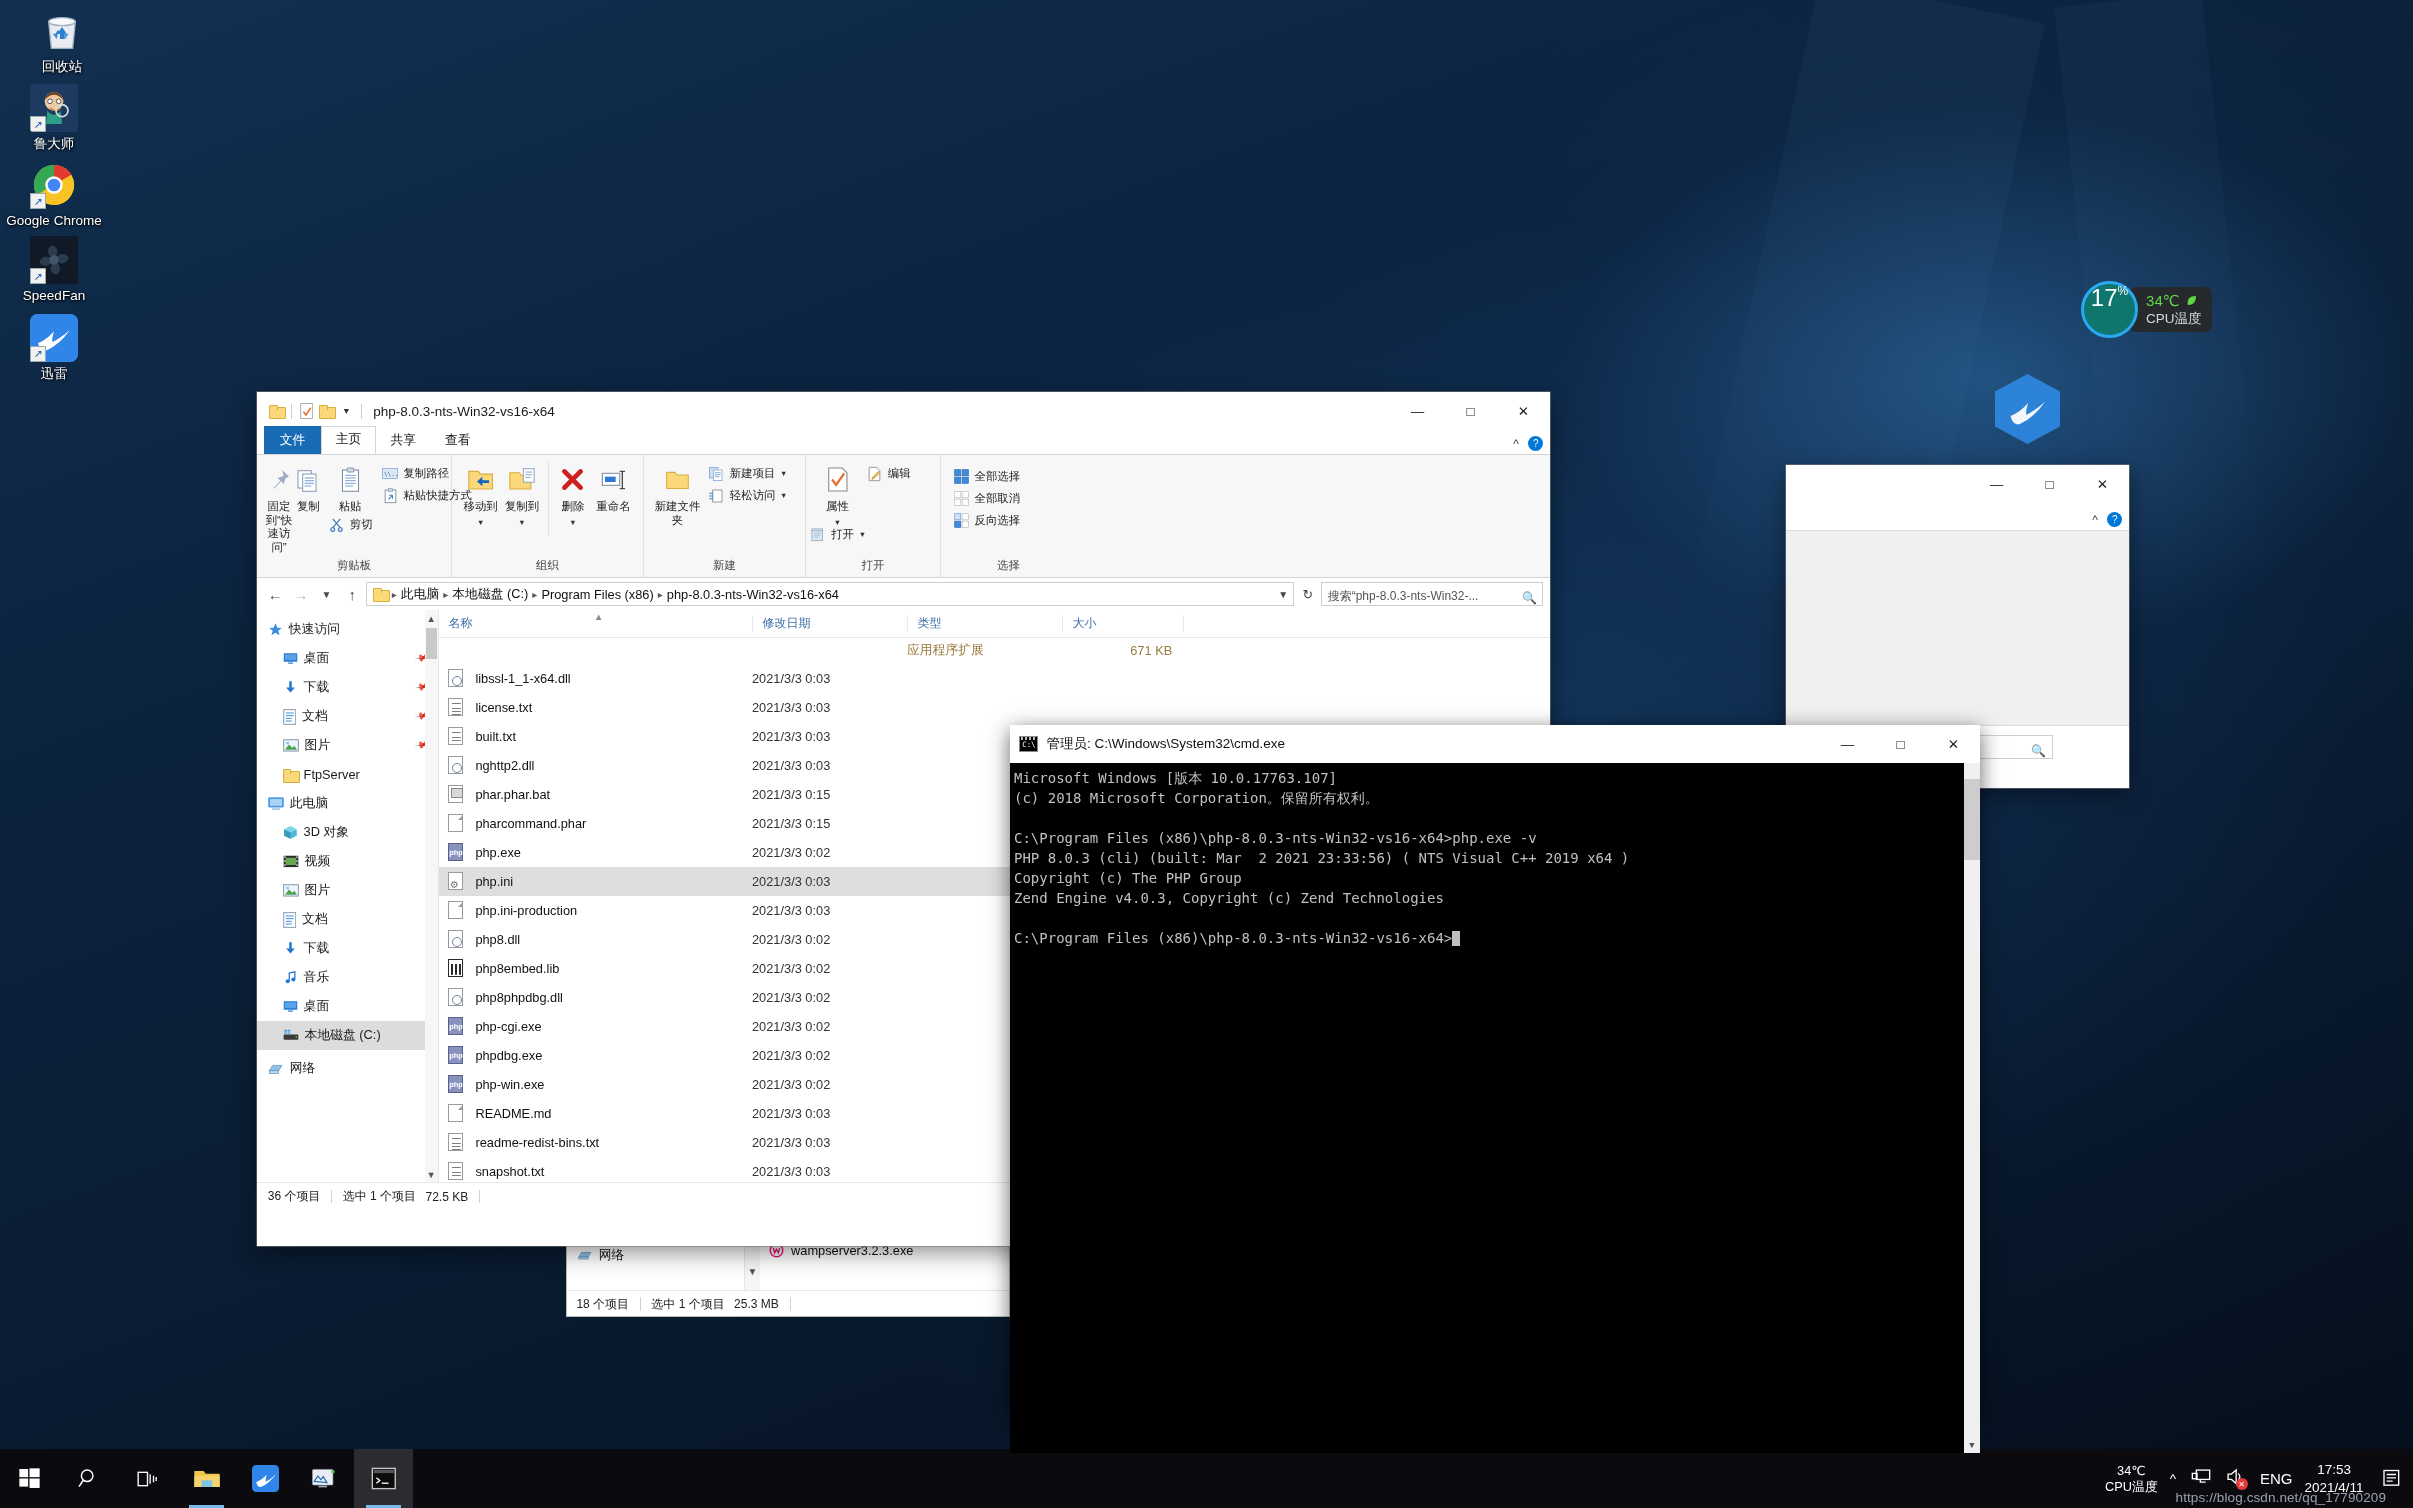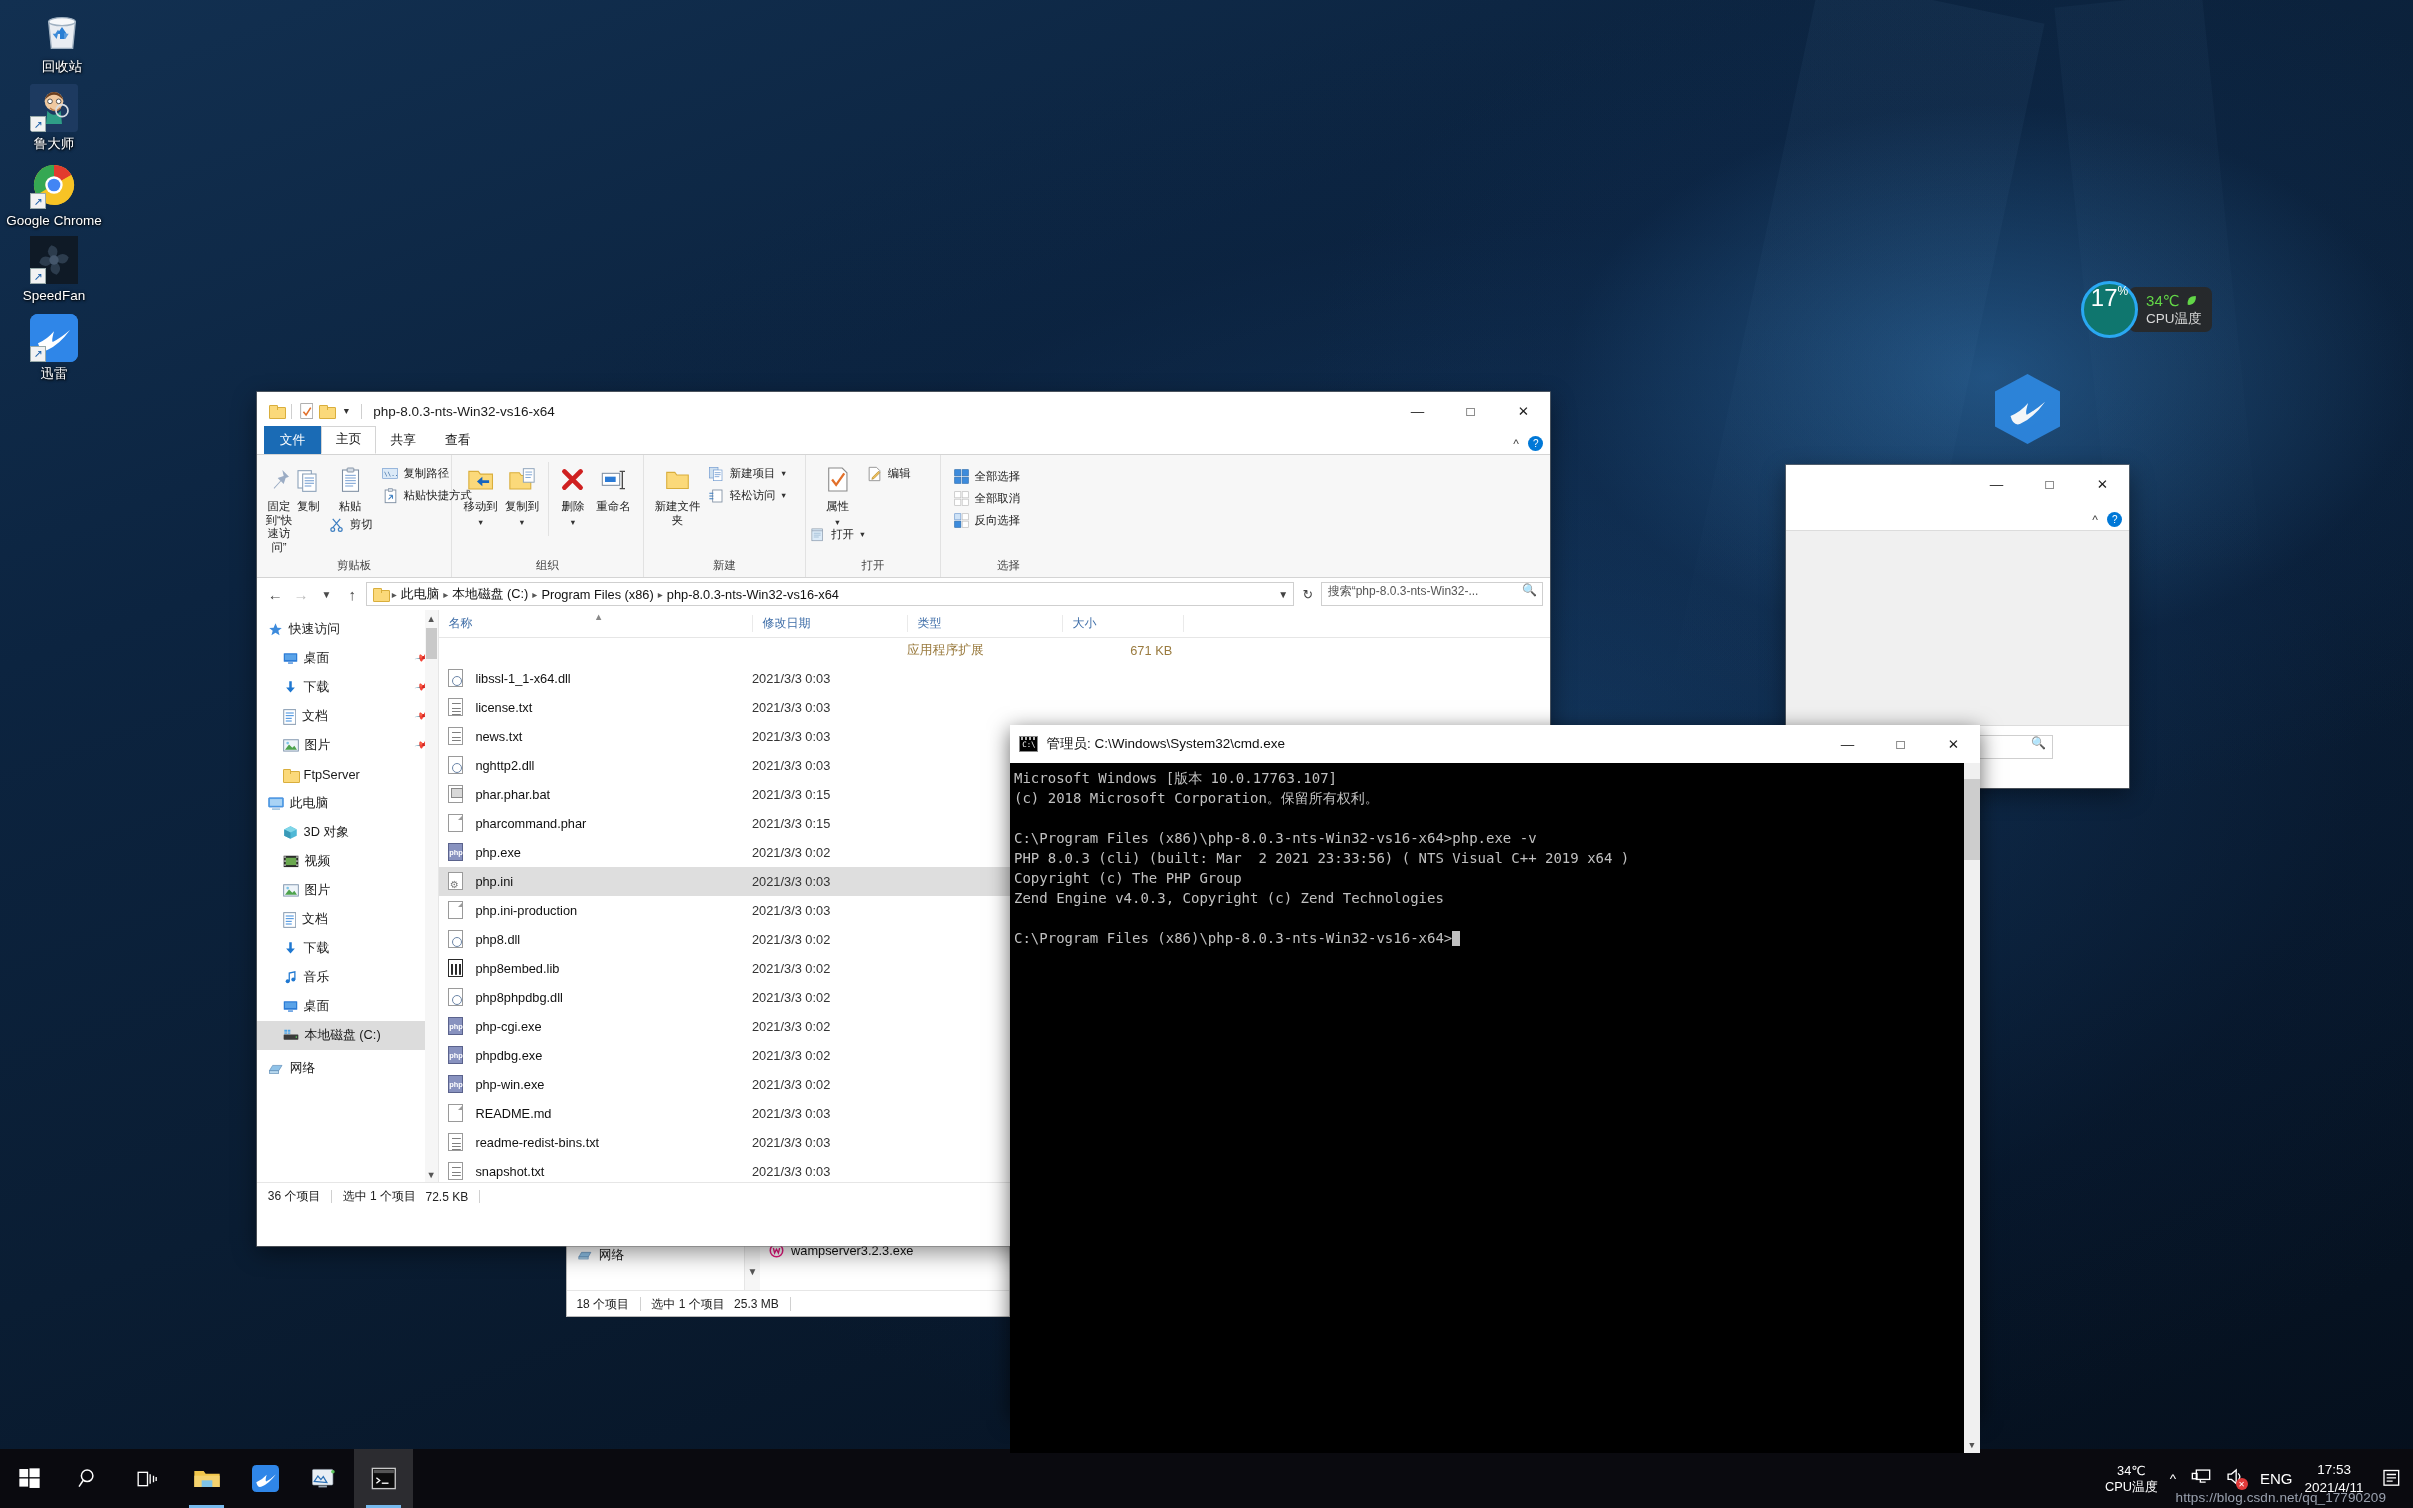--- a/index.html
+++ b/index.html
@@ -109,21 +109,21 @@
   .addrbar { display: flex; align-items: center; height: 32px; padding: 0 6.7px; gap: 2.7px; background: #fff; }
   .navbtn { width: 23px; height: 23px; display: flex; align-items: center; justify-content: center; font-size: 15px; color: #4a4a4a; }
   .navbtn.dim { color: #b9b9b9; }
   .crumbs {
     flex: 1; height: 24px; border: 0.7px solid #cfcfcf; background: #fff; display: flex; align-items: center;
     padding: 0 5.4px; gap: 4px; font-size: 12.8px; color: #111; overflow: hidden;
   }
   .crumbs .chev { color: #555; font-size: 10px; }
   .refresh { width: 21.5px; height: 21.5px; display:flex; align-items:center; justify-content:center; font-size: 12.8px; color: #444; }
   .searchbox {
-    width: 222px; height: 24px; border: 0.7px solid #cfcfcf; display: flex; align-items: flex-start;
+    width: 222px; height: 24px; border: 0.7px solid #cfcfcf; display: flex; align-items: flex-end;
     justify-content: space-between; padding: 0 5.4px; font-size: 12px; color: #555; background: #fff;
   }
 
   
   .content { display: flex; height: 572px; background: #fff; }
   .navpane { width: 182px; border-right: 0.7px solid #e6e6e6; padding-top: 5.4px; overflow: hidden; position: relative; }
   .navitem { display: flex; align-items: center; height: 29px; font-size: 12.8px; color: #1a1a1a; padding-left: 10.8px; gap: 6px; white-space: nowrap; }
   .navitem.lvl1 { padding-left: 25.6px; }
   .navitem.sel { background: #dcdcdc; }
   .navitem .pin { margin-left: auto; margin-right: 9.4px; color: #8a8a8a; font-size: 10px; transform: rotate(35deg); }
@@ -891,21 +891,21 @@
               <span class="fileicon fi-txt"></span>
               <span>license.txt</span>
             </div>
           <div class="dt" style="width:155px;">2021/3/3 0:03</div>
           <div class="tp" style="width:155px;"></div>
             <div class="sz" style="width:121px;"></div>
         </div>
         <div class="frow">
           <div class="nm" style="width:313px;">
               <span class="fileicon fi-txt"></span>
-              <span>news.txt</span>
+              <span>built.txt</span>
             </div>
           <div class="dt" style="width:155px;">2021/3/3 0:03</div>
           <div class="tp" style="width:155px;"></div>
             <div class="sz" style="width:121px;"></div>
         </div>
         <div class="frow">
           <div class="nm" style="width:313px;">
               <span class="fileicon fi-dll"></span>
               <span>nghttp2.dll</span>
             </div>

